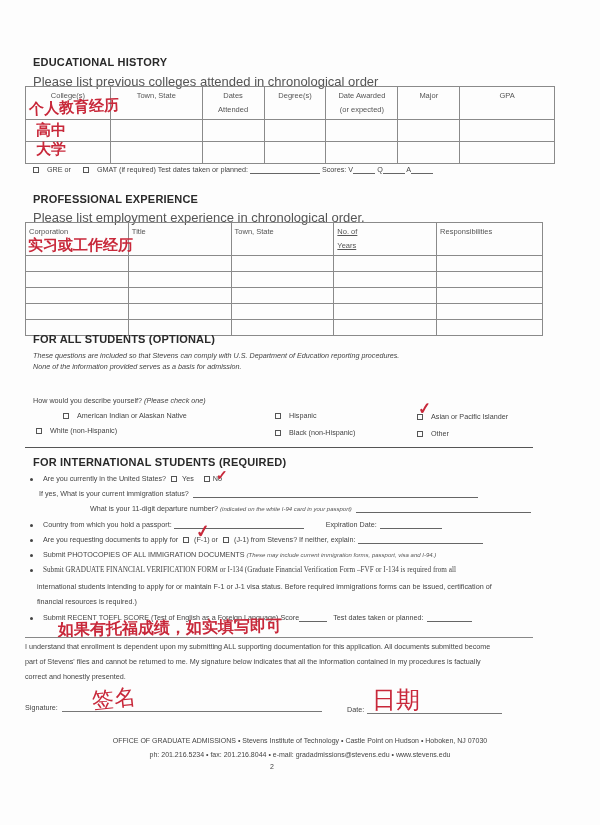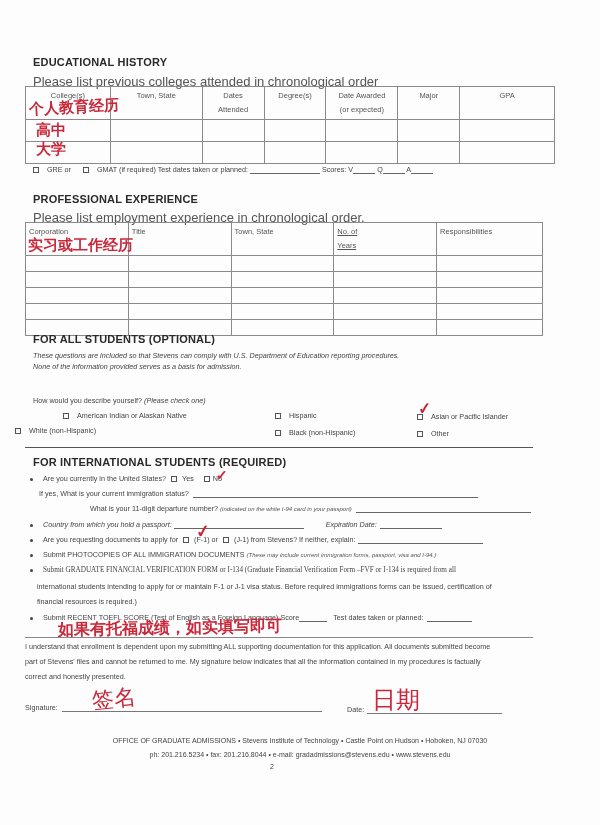--- a/index.html
+++ b/index.html
@@ -125,21 +125,21 @@
 <div class="abs h" style="left:33px;top:333px;">FOR ALL STUDENTS (OPTIONAL)</div>
 <div class="abs t7 it" style="left:33px;top:351px;">These questions are included so that Stevens can comply with U.S. Department of Education reporting procedures.</div>
 <div class="abs t7 it" style="left:33px;top:346px;margin-top:16px;">None of the information provided serves as a basis for admission.</div>
 
 <div class="abs t7" style="left:33px;top:396px;"><span>How would you describe yourself?</span> <span class="it">(Please check one)</span></div>
 
 <div class="abs t7" style="left:31px;top:411px;padding-left:32px;"><span class="cb"></span><span>American Indian or Alaskan Native</span></div>
 <div class="abs t7" style="left:275px;top:411px;"><span class="cb"></span><span>Hispanic</span></div>
 <div class="abs t7" style="left:417px;top:412px;"><span class="cb"></span><span>Asian or Pacific Islander</span></div>
 <div class="abs check" style="left:418px;top:399px;font-size:16px;transform:rotate(-5deg);">✓</div>
-<div class="abs t7" style="left:15px;top:426px;"><span class="cb"></span><span>White (non-Hispanic)</span></div>
+<div class="abs t7" style="left:36px;top:426px;"><span class="cb"></span><span>White (non-Hispanic)</span></div>
 <div class="abs t7" style="left:275px;top:428px;"><span class="cb"></span><span>Black (non-Hispanic)</span></div>
 <div class="abs t7" style="left:417px;top:429px;"><span class="cb"></span><span>Other</span></div>
 
 <div class="line" style="left:25px;top:447px;width:508px;background:#555;"></div>
 
 <div class="abs h" style="left:33px;top:456px;">FOR INTERNATIONAL STUDENTS (REQUIRED)</div>
 
 <div class="abs t7" style="left:30px;top:474px;white-space:nowrap;">
   <span class="bullet"></span><span>Are you currently in the United States?</span>
   <span class="cb" style="margin-left:3px;margin-right:5px;"></span><span>Yes</span>
@@ -148,21 +148,21 @@
 <div class="abs check" style="left:216px;top:467px;font-size:14px;">✓</div>
 
 <div class="abs t7" style="left:39px;top:489px;white-space:nowrap;">
   <span>If yes, What is your current immigration status?</span><span class="ul" style="width:285px;margin-left:4px;"></span>
 </div>
 
 <div class="abs t7" style="left:90px;top:504px;white-space:nowrap;">
   <span>What is your 11-digit departure number?</span> <span class="t6">(indicated on the white I-94 card in your passport)</span><span class="ul" style="width:175px;margin-left:4px;"></span>
 </div>
 
-<div class="abs t7" style="left:30px;top:520px;white-space:nowrap;font-style:italic;">
+<div class="abs t7" style="left:30px;top:520px;white-space:nowrap;">
   <span class="bullet"></span><span>Country from which you hold a passport:</span><span class="ul" style="width:130px;margin-left:2px;"></span>
   <span style="margin-left:20px;">Expiration Date:</span><span class="ul" style="width:62px;margin-left:3px;"></span>
 </div>
 
 <div class="abs t7" style="left:30px;top:535px;white-space:nowrap;">
   <span class="bullet"></span><span>Are you requesting documents to apply for</span>
   <span class="cb" style="margin-left:3px;margin-right:5px;"></span><span>(F-1) or</span>
   <span class="cb" style="margin-left:3px;margin-right:5px;"></span><span>(J-1) from Stevens? If neither, explain:</span><span class="ul" style="width:125px;margin-left:3px;"></span>
 </div>
 <div class="abs check" style="left:196px;top:521px;font-size:17px;transform:rotate(-8deg);">✓</div>

